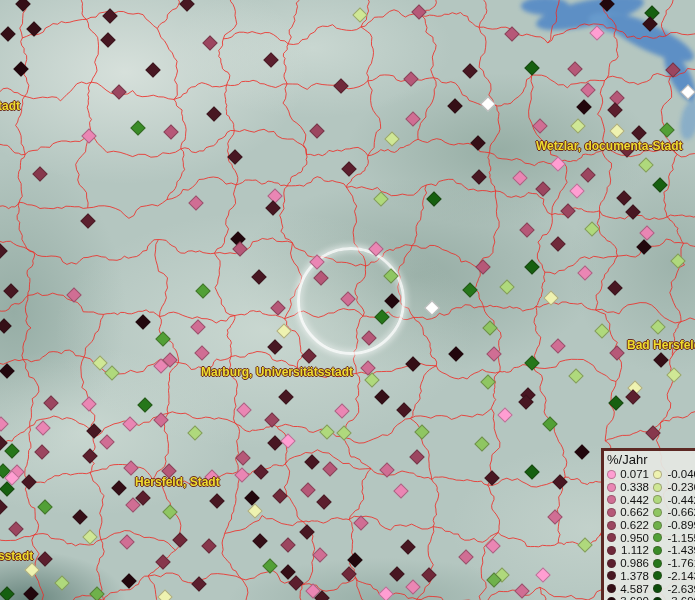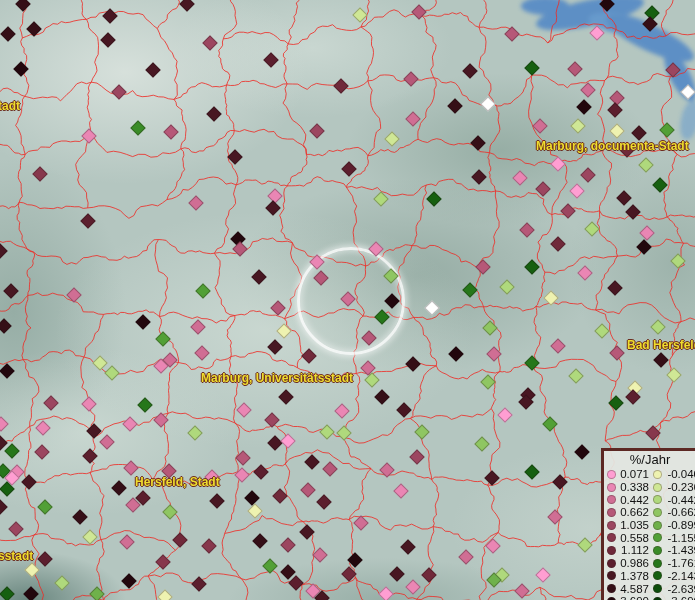--- a/index.html
+++ b/index.html
@@ -25,21 +25,21 @@
   .pt.white{border-color:rgba(120,120,120,.5);}
   .plabel{position:absolute;z-index:5;font-weight:bold;font-size:12px;line-height:13px;
       color:#eedd2e;white-space:nowrap;
       text-shadow:-1px 0 #6b2c1e,1px 0 #6b2c1e,0 -1px #6b2c1e,0 1px #6b2c1e;}
   #circle{position:absolute;z-index:3;border-radius:50%;
       border:3px solid rgba(255,255,255,.8);
       box-shadow:0 0 6px 2px rgba(255,255,255,.55), inset 0 0 6px 2px rgba(255,255,255,.45);}
   #legend{position:absolute;z-index:6;left:601px;top:448px;width:108px;height:160px;
       background:rgba(228,231,226,.93);border:3px solid #5c2823;box-sizing:border-box;
       padding:1px 3px 0 3px;}
-  #legend .title{text-align:center;font-size:13px;color:#111;margin:0 0 1px 0;width:86px;}
+  #legend .title{font-size:13px;color:#111;margin:0 0 1px 0;width:86px;}
   #legend .lrow{display:flex;align-items:center;height:12.7px;font-size:11.5px;color:#111;}
   .swatch{width:9px;height:9px;border-radius:50%;flex:0 0 9px;border:1px solid rgba(60,40,40,.35);box-sizing:border-box;}
   .lval{text-align:right;}
   .lval.pos{width:33px;margin-right:4px;}
   .lval.neg{width:38px;}
 </style>
 </head>
 <body>
 
 <div id="stage">
@@ -291,22 +291,22 @@
       <span class="pt" style="left: 585px; top: 545px; background: rgb(175, 217, 124);"></span>
       <span class="pt" style="left: 493px; top: 546px; background: rgb(234, 134, 180);"></span>
       <span class="pt" style="left: 466px; top: 557px; background: rgb(208, 110, 148);"></span>
       <span class="pt" style="left: 543px; top: 575px; background: rgb(255, 158, 210);"></span>
       <span class="pt" style="left: 502px; top: 575px; background: rgb(175, 217, 124);"></span>
       <span class="pt" style="left: 494px; top: 580px; background: rgb(111, 177, 75);"></span>
       <span class="pt" style="left: 522px; top: 591px; background: rgb(208, 110, 148);"></span>
     </div>
   <div id="labels">
       <div class="plabel" style="left: -2px; top: 100px;">tadt</div>
-      <div class="plabel" style="left: 536px; top: 140px;">Marburg, documenta-Stadt</div>
-      <div class="plabel" style="left: 201px; top: 366px; margin-top: 6px;">Marburg, Universitätsstadt</div>
+      <div class="plabel" style="left: 536px; top: 140px;">Wetzlar, documenta-Stadt</div>
+      <div class="plabel" style="left: 201px; top: 366px;">Marburg, Universitätsstadt</div>
       <div class="plabel" style="left: 627px; top: 339px;">Bad Hersfeld</div>
       <div class="plabel" style="left: 135px; top: 476px;">Hersfeld, Stadt</div>
       <div class="plabel" style="left: -2px; top: 550px;">sstadt</div>
     </div>
 
   <div id="legend">
     <div class="title">%/Jahr</div>
     <div id="legend-rows">
         <div class="lrow">
           <span class="swatch" style="background: rgb(255, 158, 210);"></span>
@@ -327,27 +327,27 @@
           <span class="lval neg">-0.442</span>
         </div>
         <div class="lrow">
           <span class="swatch" style="background: rgb(182, 88, 120);"></span>
           <span class="lval pos">0.662</span>
           <span class="swatch" style="background: rgb(143, 198, 98);"></span>
           <span class="lval neg">-0.662</span>
         </div>
         <div class="lrow">
           <span class="swatch" style="background: rgb(156, 70, 96);"></span>
-          <span class="lval pos">1.035</span>
+          <span class="lval pos">0.622</span>
           <span class="swatch" style="background: rgb(111, 177, 75);"></span>
           <span class="lval neg">-0.899</span>
         </div>
         <div class="lrow">
           <span class="swatch" style="background: rgb(135, 55, 76);"></span>
-          <span class="lval pos">0.558</span>
+          <span class="lval pos">0.950</span>
           <span class="swatch" style="background: rgb(82, 160, 54);"></span>
           <span class="lval neg">-1.155</span>
         </div>
         <div class="lrow">
           <span class="swatch" style="background: rgb(112, 41, 58);"></span>
           <span class="lval pos">1.112</span>
           <span class="swatch" style="background: rgb(58, 140, 39);"></span>
           <span class="lval neg">-1.439</span>
         </div>
         <div class="lrow">

